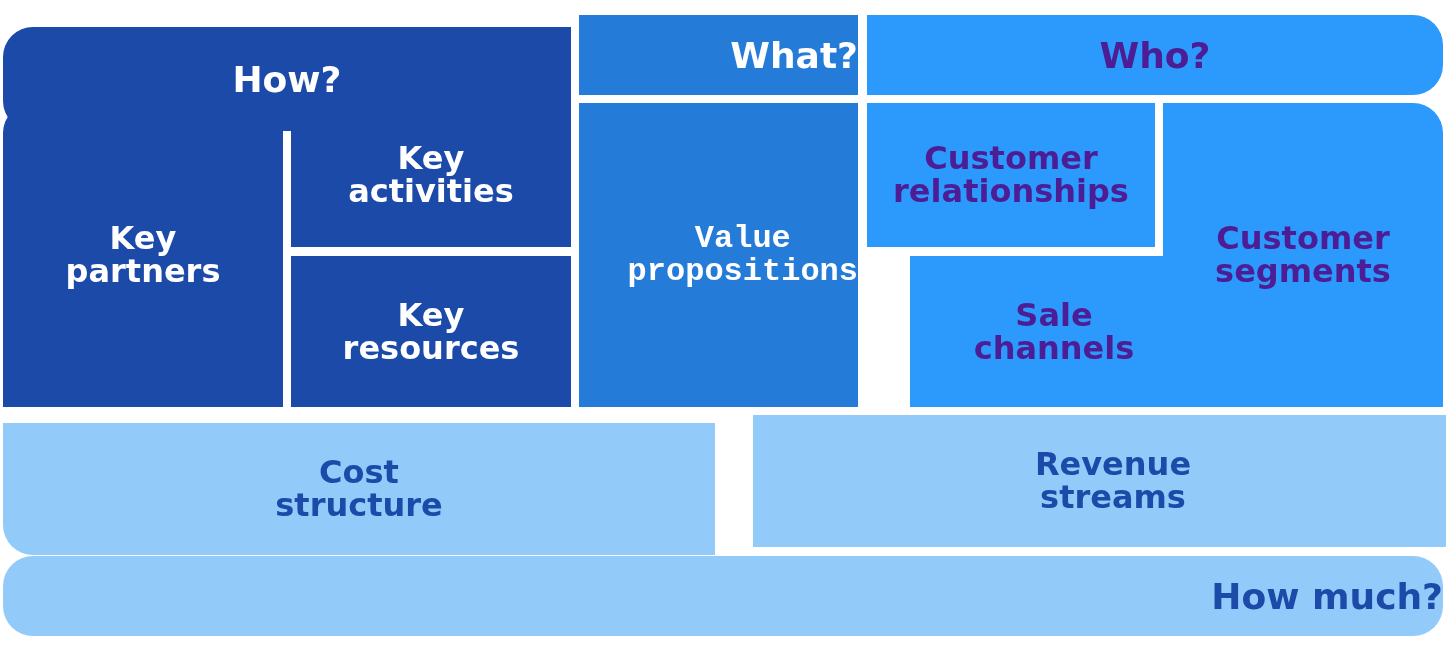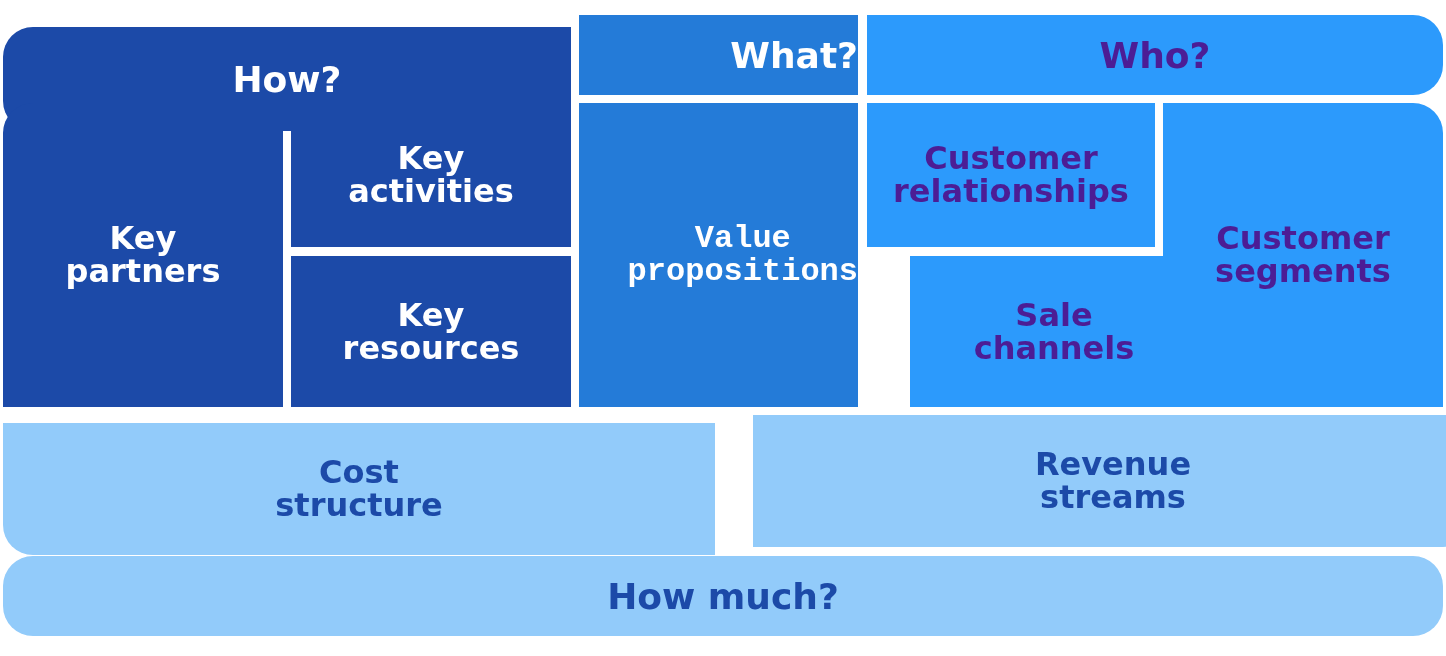--- a/index.html
+++ b/index.html
@@ -59,15 +59,15 @@
 
 <div class="cell light lbl" style="left:3px;top:415px;width:712px;height:132px;border-radius:0 0 0 30px;margin-top:8px;">
   <span>Cost
 structure</span>
 </div>
 <div class="cell light lbl" style="left:753px;top:415px;width:720px;height:132px;border-radius:0 0 30px 0;">
   <span>Revenue
 streams</span>
 </div>
 
-<div class="cell light big" style="left:3px;top:556px;width:1440px;height:80px;border-radius:30px;">
+<div class="cell light big" style="left:3px;top:556px;width:1440px;height:80px;border-radius:30px;justify-content:flex-end;">
   <span>How much?</span>
 </div>
 
 </body></html>

